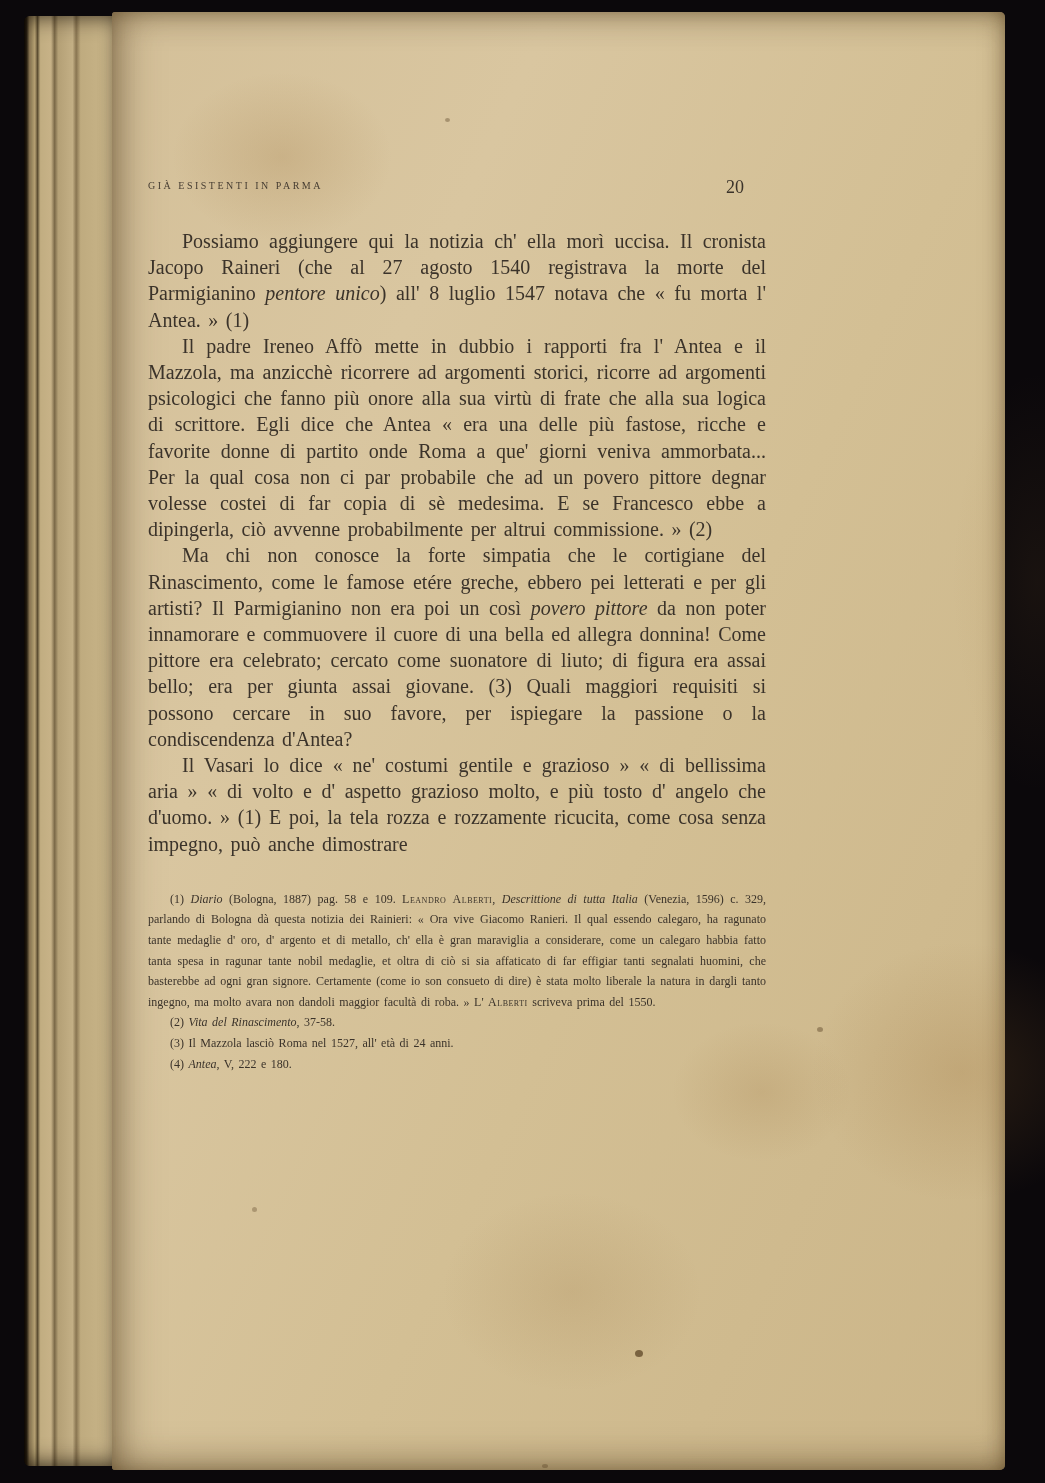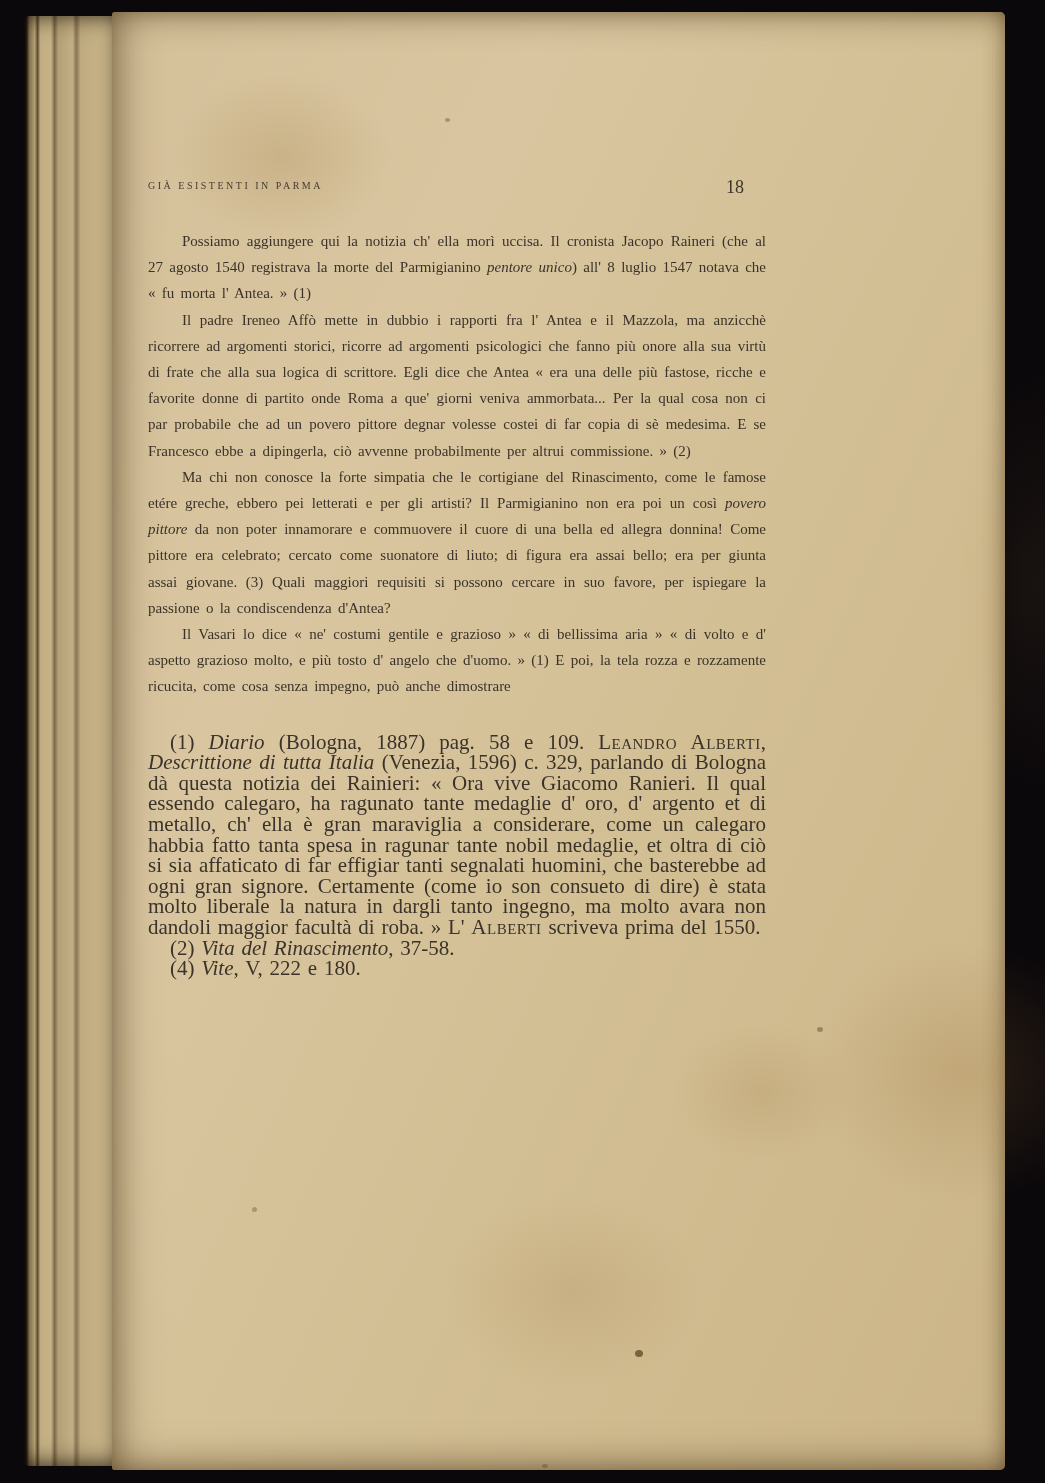--- a/index.html
+++ b/index.html
@@ -94,27 +94,27 @@
     position: absolute;
     right: 22px;
     top: -3px;
     font-size: 18px;
     color: #3b332a;
   }
   .body-text p {
     margin: 0;
     text-indent: 34px;
     text-align: justify;
-    font-size: 15px;
+    font-size: 20px;
     line-height: 26.2px;
     word-spacing: 2.5px;
   }
   .footnotes {
     margin-top: 32px;
-    font-size: 21px;
+    font-size: 12px;
     line-height: 20.6px;
   }
   .footnotes p {
     margin: 0;
     text-indent: 22px;
     text-align: justify;
     word-spacing: 1.5px;
   }
   em { font-style: italic; }
   .sc { font-variant: small-caps; letter-spacing: .5px; }
@@ -135,32 +135,33 @@
     <div class="speck k1"></div>
     <div class="speck k2"></div>
     <div class="speck k3"></div>
     <div class="speck k4"></div>
     <div class="speck k5"></div>
 
     <div class="text-block">
 
       <div class="running-header">
         <span class="header-title">GIÀ ESISTENTI IN PARMA</span>
-        <span class="page-number">18</span>
+        <span class="page-number">20</span>
       </div>
 
       <div class="body-text">
         <p><span>Possiamo aggiungere qui la notizia ch' ella morì uccisa. Il cronista Jacopo Raineri (che al 27 agosto 1540 registrava la morte del Parmigianino </span><em>pentore unico</em><span>) all' 8 luglio 1547 notava che « fu morta l' Antea. » (1)</span></p>
         <p>Il padre Ireneo Affò mette in dubbio i rapporti fra l' Antea e il Mazzola, ma anzicchè ricorrere ad argomenti storici, ricorre ad argomenti psicologici che fanno più onore alla sua virtù di frate che alla sua logica di scrittore. Egli dice che Antea « era una delle più fastose, ricche e favorite donne di partito onde Roma a que' giorni veniva ammorbata... Per la qual cosa non ci par probabile che ad un povero pittore degnar volesse costei di far copia di sè medesima. E se Francesco ebbe a dipingerla, ciò avvenne probabilmente per altrui commissione. » (2)</p>
         <p><span>Ma chi non conosce la forte simpatia che le cortigiane del Rinascimento, come le famose etére greche, ebbero pei letterati e per gli artisti? Il Parmigianino non era poi un così </span><em>povero pittore</em><span> da non poter innamorare e commuovere il cuore di una bella ed allegra donnina! Come pittore era celebrato; cercato come suonatore di liuto; di figura era assai bello; era per giunta assai giovane. (3) Quali maggiori requisiti si possono cercare in suo favore, per ispiegare la passione o la condiscendenza d'Antea?</span></p>
         <p>Il Vasari lo dice « ne' costumi gentile e grazioso » « di bellissima aria » « di volto e d' aspetto grazioso molto, e più tosto d' angelo che d'uomo. » (1) E poi, la tela rozza e rozzamente ricucita, come cosa senza impegno, può anche dimostrare</p>
       </div>
 
       <div class="footnotes">
         <p><span>(1) </span><em>Diario</em><span> (Bologna, 1887) pag. 58 e 109. </span><span class="sc">Leandro Alberti</span><span>, </span><em>Descrittione di tutta Italia</em><span> (Venezia, 1596) c. 329, parlando di Bologna dà questa notizia dei Rainieri: « Ora vive Giacomo Ranieri. Il qual essendo calegaro, ha ragunato tante medaglie d' oro, d' argento et di metallo, ch' ella è gran maraviglia a considerare, come un calegaro habbia fatto tanta spesa in ragunar tante nobil medaglie, et oltra di ciò si sia affaticato di far effigiar tanti segnalati huomini, che basterebbe ad ogni gran signore. Certamente (come io son consueto di dire) è stata molto liberale la natura in dargli tanto ingegno, ma molto avara non dandoli maggior facultà di roba. » L' </span><span class="sc">Alberti</span><span> scriveva prima del 1550.</span></p>
         <p><span>(2) </span><em>Vita del Rinascimento</em><span>, 37-58.</span></p>
-        <p><span>(4) </span><em>Vite</em><span>, V, 222 e 180.</span></p>
+        <p>(3) Il Mazzola lasciò Roma nel 1527, all' età di 24 anni.</p>
+        <p><span>(4) </span><em>Antea</em><span>, V, 222 e 180.</span></p>
       </div>
 
     </div>
   </div>
 
 </div>
 
 </body></html>

